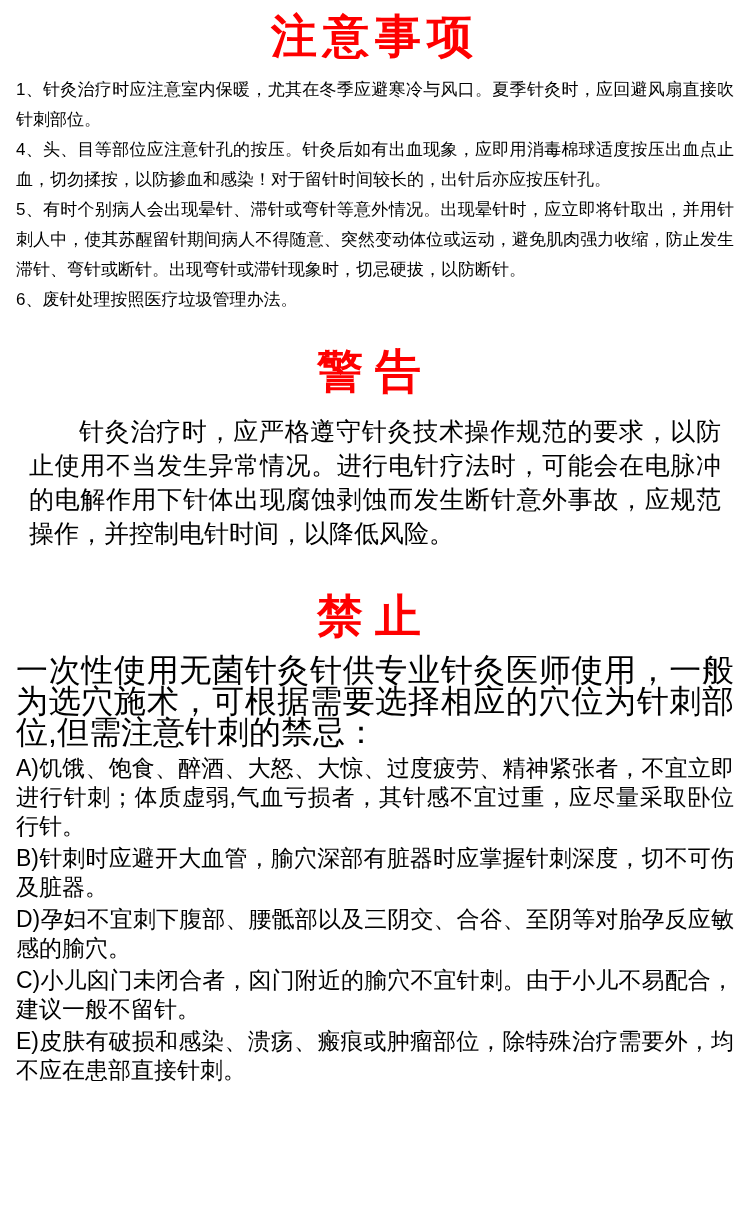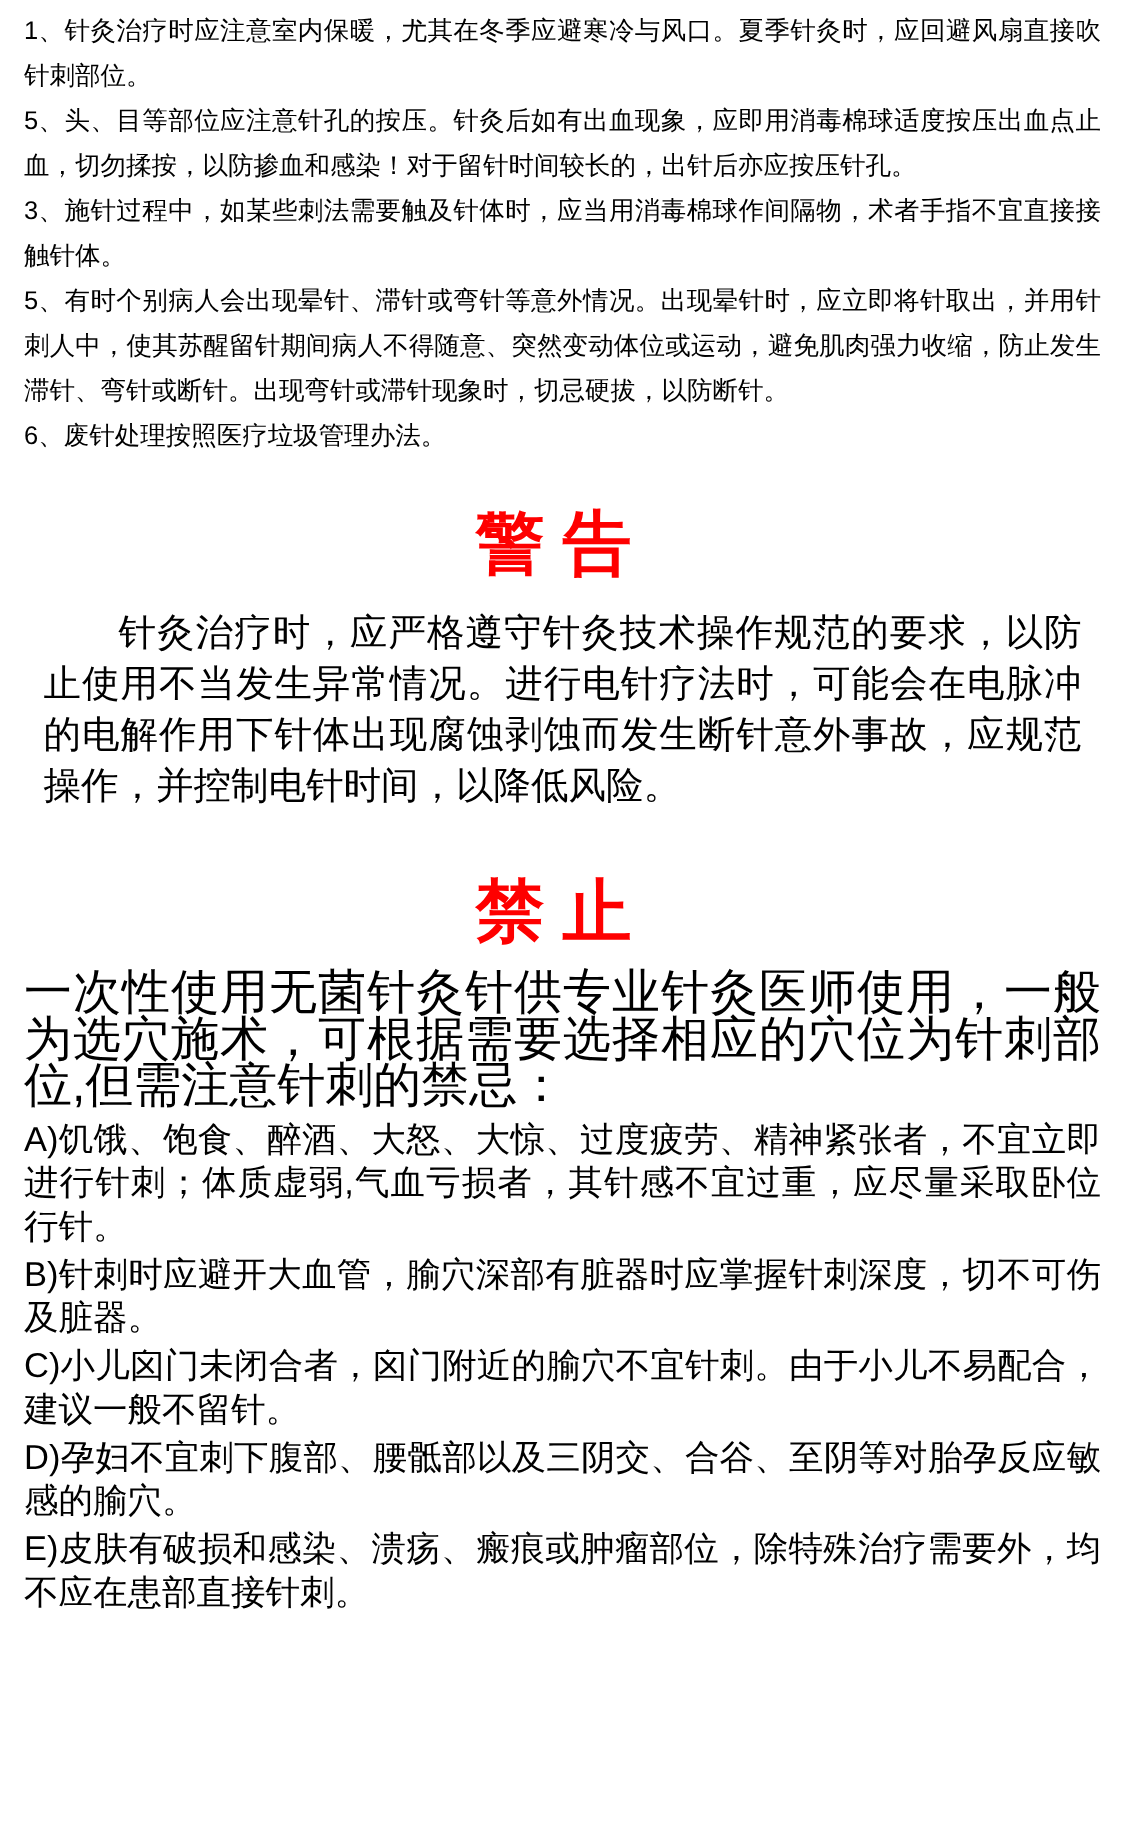--- a/index.html
+++ b/index.html
@@ -67,39 +67,39 @@
     line-height: 29px;
     margin: 0 0 3px 0;
     text-align: justify;
   }
 </style>
 </head>
 <body>
 
 <div class="page">
 
+  <h1 class="heading heading-notes">注意事项</h1>
 
   <div>
     <p class="note-item">1、针灸治疗时应注意室内保暖，尤其在冬季应避寒冷与风口。夏季针灸时，应回避风扇直接吹针刺部位。</p>
-    <p class="note-item">5、头、目等部位应注意针孔的按压。针灸后如有出血现象，应即用消毒棉球适度按压出血点止血，切勿揉按，以防掺血和感染！对于留针时间较长的，出针后亦应按压针孔。</p>
-    <p class="note-item">3、施针过程中，如某些刺法需要触及针体时，应当用消毒棉球作间隔物，术者手指不宜直接接触针体。</p>
+    <p class="note-item">4、头、目等部位应注意针孔的按压。针灸后如有出血现象，应即用消毒棉球适度按压出血点止血，切勿揉按，以防掺血和感染！对于留针时间较长的，出针后亦应按压针孔。</p>
     <p class="note-item">5、有时个别病人会出现晕针、滞针或弯针等意外情况。出现晕针时，应立即将针取出，并用针刺人中，使其苏醒留针期间病人不得随意、突然变动体位或运动，避免肌肉强力收缩，防止发生滞针、弯针或断针。出现弯针或滞针现象时，切忌硬拔，以防断针。</p>
     <p class="note-item">6、废针处理按照医疗垃圾管理办法。</p>
   </div>
 
   <h1 class="heading heading-warning">警告</h1>
 
   <p class="warning-body">针灸治疗时，应严格遵守针灸技术操作规范的要求，以防止使用不当发生异常情况。进行电针疗法时，可能会在电脉冲的电解作用下针体出现腐蚀剥蚀而发生断针意外事故，应规范操作，并控制电针时间，以降低风险。</p>
 
   <h1 class="heading heading-prohibition">禁止</h1>
 
   <p class="ban-intro">一次性使用无菌针灸针供专业针灸医师使用，一般为选穴施术，可根据需要选择相应的穴位为针刺部位,但需注意针刺的禁忌：</p>
 
   <div>
     <p class="ban-item">A)饥饿、饱食、醉酒、大怒、大惊、过度疲劳、精神紧张者，不宜立即进行针刺；体质虚弱,气血亏损者，其针感不宜过重，应尽量采取卧位行针。</p>
     <p class="ban-item">B)针刺时应避开大血管，腧穴深部有脏器时应掌握针刺深度，切不可伤及脏器。</p>
+    <p class="ban-item">D)孕妇不宜刺下腹部、腰骶部以及三阴交、合谷、至阴等对胎孕反应敏感的腧穴。</p>
     <p class="ban-item">C)小儿囟门未闭合者，囟门附近的腧穴不宜针刺。由于小儿不易配合，建议一般不留针。</p>
-    <p class="ban-item">D)孕妇不宜刺下腹部、腰骶部以及三阴交、合谷、至阴等对胎孕反应敏感的腧穴。</p>
     <p class="ban-item">E)皮肤有破损和感染、溃疡、瘢痕或肿瘤部位，除特殊治疗需要外，均不应在患部直接针刺。</p>
 
   </div>
 
 </div>
 
 </body></html>

